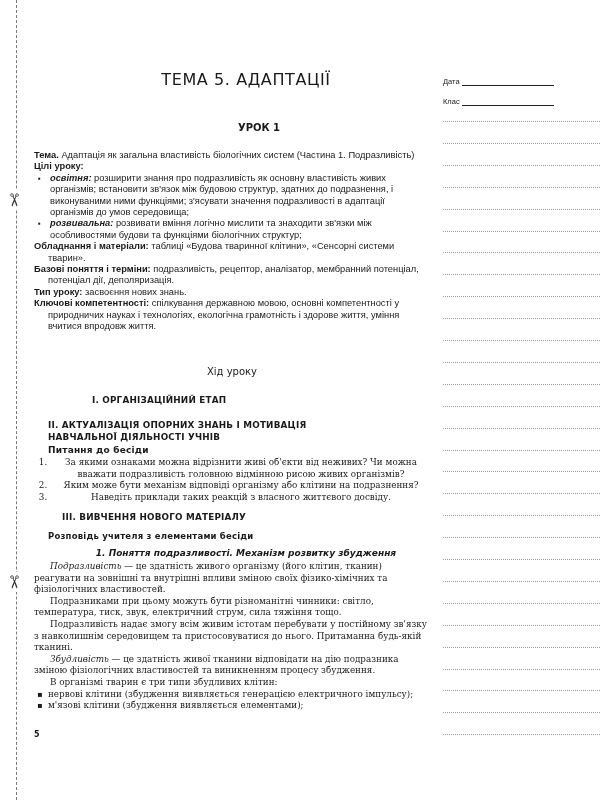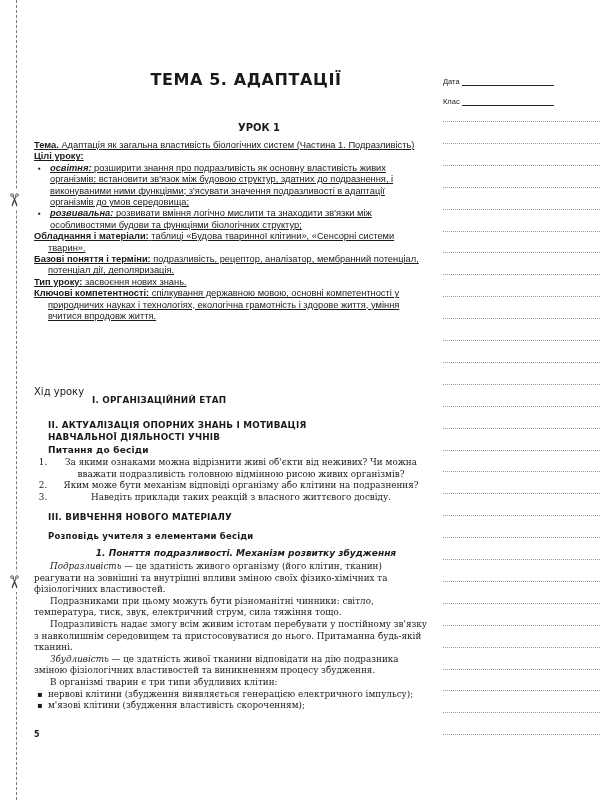--- a/index.html
+++ b/index.html
@@ -16,37 +16,37 @@
       font-size: 18px; line-height: 20px; color: #333; background: #fff;
       font-family: "DejaVu Sans", sans-serif; transform: rotate(90deg);
       text-align: center;
     }
     .main {
       position: absolute; left: 34px; top: 0; width: 396px;
       font-family: "Liberation Sans", sans-serif; font-size: 9.3px; line-height: 11.4px;
     }
     .theme-title {
       position: absolute; left: 82px; top: 74px; width: 260px;
-      font-family: "DejaVu Sans", sans-serif; font-weight: bold; font-size: 16px; letter-spacing: 0.6px;
+      font-family: "DejaVu Sans", sans-serif; font-weight: normal; font-size: 16px; letter-spacing: 0.6px;
       text-align: center;
     }
     .lesson-title {
       position: absolute; left: 0; top: 122px; width: 450px; text-align: center;
       font-family: "DejaVu Sans", sans-serif; font-weight: bold; font-size: 10px;
     }
     .block { position: absolute; left: 0; width: 396px; }
     .b { font-weight: bold; }
     .i { font-style: italic; }
     .hang { padding-left: 14px; text-indent: -14px; }
     ul.goals { margin: 0; padding: 0; list-style: none; }
     ul.goals li { position: relative; padding-left: 16px; }
     ul.goals li::before { content: "▪"; position: absolute; left: 4px; top: 0; font-size: 8px; }
     .hid {
-      position: absolute; top: 366px; left: 0; width: 396px; 
-      font-family: "DejaVu Sans", sans-serif; font-size: 10px; margin-top: 20px;
+      position: absolute; top: 366px; left: 0; width: 396px; text-align: center;
+      font-family: "DejaVu Sans", sans-serif; font-size: 10px;
     }
     .stage {
       font-family: "DejaVu Sans", sans-serif; font-weight: bold; font-size: 8.8px; letter-spacing: 0.2px;
     }
     .serif {
       font-family: "DejaVu Serif", serif; font-size: 8.8px; line-height: 11.6px;
     }
     ol.questions { margin: 0; padding: 0 0 0 16px; }
     ol.questions li { padding-left: 2px; }
     ul.cells { margin: 0; padding: 0; list-style: none; }
@@ -73,21 +73,21 @@
 <body>
 
 <div class="cutline"></div>
 <div class="scissors" style="top:190px;">✂</div>
 <div class="scissors" style="top:572px;">✂</div>
 
 <div class="main">
   <div class="theme-title">ТЕМА 5. АДАПТАЦІЇ</div>
   <div class="lesson-title">УРОК 1</div>
 
-  <div class="block" style="top:140px;text-decoration:underline;">
+  <div class="block" style="top:150px;">
     <div>
       <span class="b">Тема.</span>
       <span>Адаптація як загальна властивість біологічних систем (Частина 1. Подразливість)</span>
     </div>
     <div class="b">Цілі уроку:</div>
     <ul class="goals">
       <li><span class="b i">освітня:</span> <span>розширити знання про подразливість як основну властивість живих організмів; встановити зв'язок між будовою структур, здатних до подразнення, і виконуваними ними функціями; з'ясувати значення подразливості в адаптації організмів до умов середовища;</span></li>
       <li><span class="b i">розвивальна:</span> <span>розвивати вміння логічно мислити та знаходити зв'язки між особливостями будови та функціями біологічних структур;</span></li>
     </ul>
     <div class="hang">
@@ -115,33 +115,33 @@
 
   <div class="block stage" style="top:445px; left:14px; font-size:9px;">Питання до бесіди</div>
   <div class="block serif" style="top:457px;text-align:center;">
     <ol class="questions">
       <li>За якими ознаками можна відрізнити живі об'єкти від неживих? Чи можна вважати подразливість головною відмінною рисою живих організмів?</li>
       <li>Яким може бути механізм відповіді організму або клітини на подразнення?</li>
       <li>Наведіть приклади таких реакцій з власного життєвого досвіду.</li>
     </ol>
   </div>
 
-  <div class="block stage" style="top:512px; left:14px;">III. ВИВЧЕННЯ НОВОГО МАТЕРІАЛУ</div>
+  <div class="block stage" style="top:512px; left:28px;">III. ВИВЧЕННЯ НОВОГО МАТЕРІАЛУ</div>
   <div class="block stage" style="top:531px; left:14px; font-size:8.5px;">Розповідь учителя з елементами бесіди</div>
   <div class="block sub-italic" style="top:548px; left:14px;text-align:center;">1. Поняття подразливості. Механізм розвитку збудження</div>
 
   <div class="block serif" style="top:561px;">
     <div class="indent"><span class="i">Подразливість</span><span> — це здатність живого організму (його клітин, тканин) реагувати на зовнішні та внутрішні впливи зміною своїх фізико-хімічних та фізіологічних властивостей.</span></div>
     <div class="indent"><span>Подразниками при цьому можуть бути різноманітні чинники: світло, температура, тиск, звук, електричний струм, сила тяжіння тощо.</span></div>
     <div class="indent"><span>Подразливість надає змогу всім живим істотам перебувати у постійному зв'язку з навколишнім середовищем та пристосовуватися до нього. Притаманна будь-якій тканині.</span></div>
     <div class="indent"><span class="i">Збудливість</span><span> — це здатність живої тканини відповідати на дію подразника зміною фізіологічних властивостей та виникненням процесу збудження.</span></div>
     <div class="indent"><span>В організмі тварин є три типи збудливих клітин:</span></div>
     <ul class="cells">
       <li>нервові клітини (збудження виявляється генерацією електричного імпульсу);</li>
-      <li>м'язові клітини (збудження властивість скороченням);</li>
+      <li>м'язові клітини (збудження виявляється елементами);</li>
     </ul>
   </div>
 </div>
 
 <div class="page-num">5</div>
 
 <div class="side" id="side">
   <div class="field" style="top:76px;">
     <span class="lbl">Дата</span>
     <span class="line"></span>

